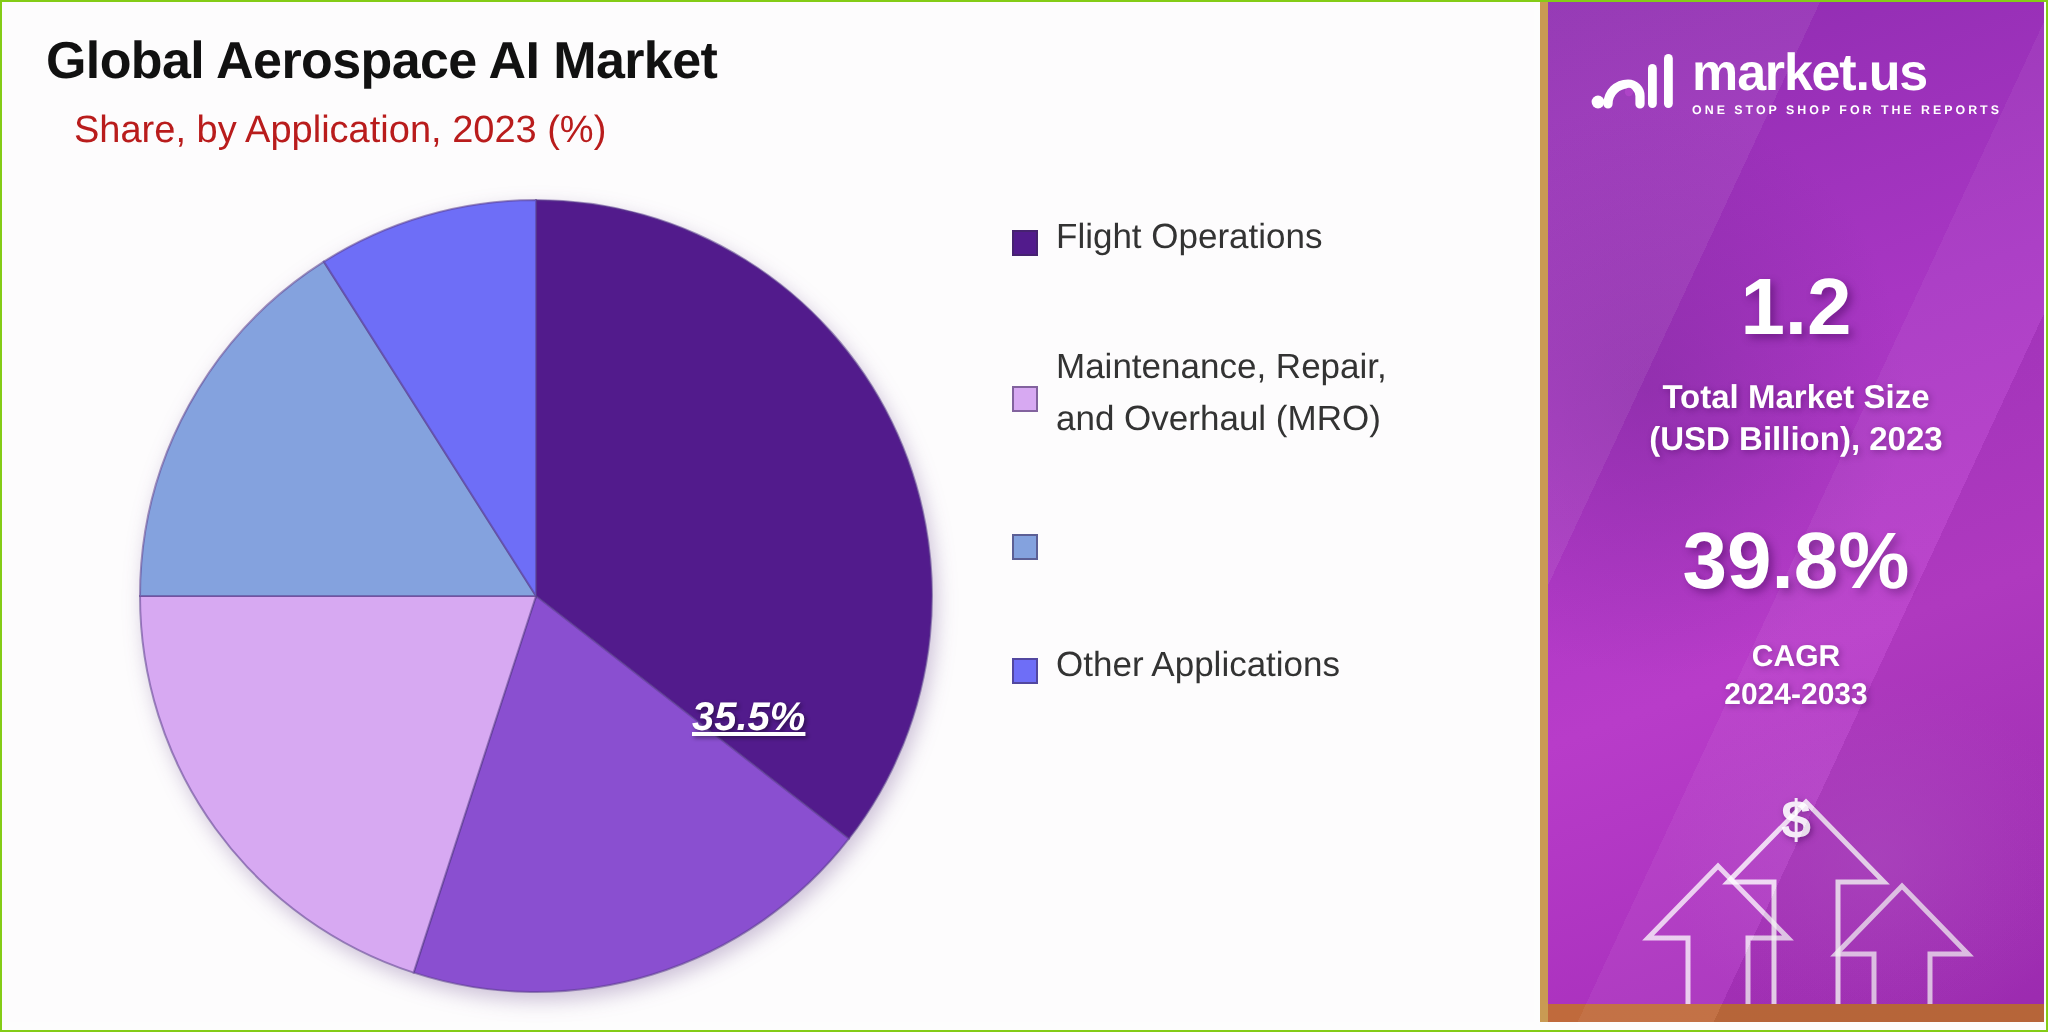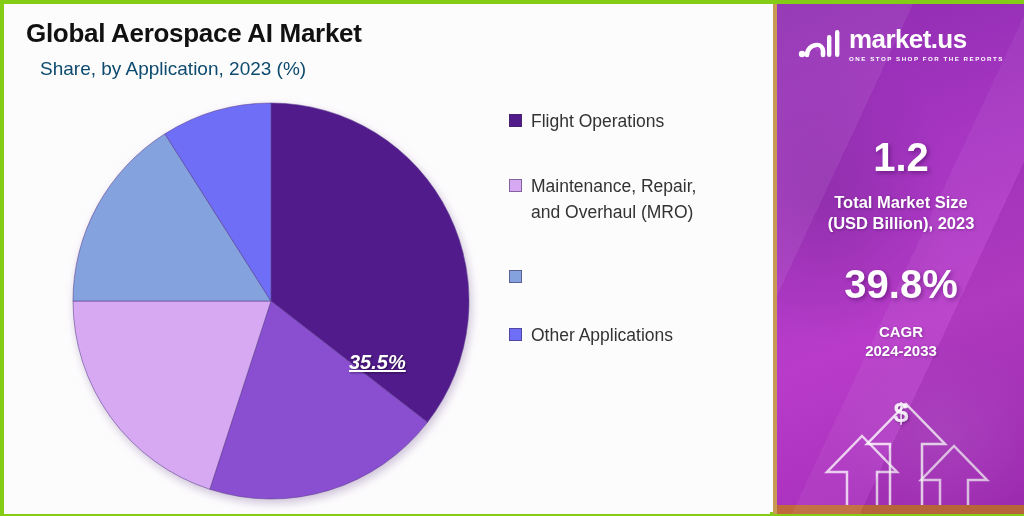--- a/index.html
+++ b/index.html
@@ -4,50 +4,50 @@
 <style>
   html,body{margin:0;padding:0;}
   body{
     width:1024px;height:516px;overflow:hidden;
     font-family:"Liberation Sans", sans-serif;
     background:#ffffff;
   }
   #frame{
     position:relative;width:1024px;height:516px;
     box-sizing:border-box;
-    border:4px solid #84cc16;
+    border:1px solid #84cc16;
     background:#fdfdfd;
   }
   
   #chart-panel{
     position:absolute;left:0;top:0;width:766px;height:510px;
     background:#fdfcfd;
     box-sizing:border-box;
   }
   #title-block{position:absolute;left:22px;top:14px;}
   #chart-title{
     font-size:26px;font-weight:bold;color:#111;letter-spacing:-0.3px;
     white-space:nowrap;
   }
   #chart-subtitle{
-    font-size:19px;color:#0c4a6e;margin-top:9px;margin-left:14px;
+    font-size:19px;color:#b91c1c;margin-top:9px;margin-left:14px;
     white-space:nowrap;font-weight:400;
   }
   
   #pie-wrap{position:absolute;left:67px;top:97px;width:400px;height:400px;}
   #pie-svg{display:block;filter:drop-shadow(2px 4px 5px rgba(80,40,120,0.28));}
   #pie-label{
     position:absolute;left:278px;top:250px;
     font-size:20px;font-weight:bold;font-style:italic;color:#ffffff;
     text-shadow:1px 1px 2px rgba(0,0,0,0.45);
     pointer-events:none;white-space:nowrap;text-decoration:underline;
   }
   
   #legend{position:absolute;left:505px;top:105px;width:250px;}
-  .legend-item{display:flex;align-items:flex-start;margin-bottom:40px;}
+  .legend-item{display:flex;align-items:center;margin-bottom:40px;}
   .legend-swatch{
     width:13px;height:13px;flex:0 0 13px;margin-top:5px;margin-right:9px;
     border:1px solid rgba(60,40,90,0.55);box-sizing:border-box;
   }
   .legend-label{
     font-size:17.5px;color:#333;line-height:1.45;white-space:pre-line;
   }
   
   #brand-panel{
     position:absolute;left:769px;top:0;width:252px;height:510px;

